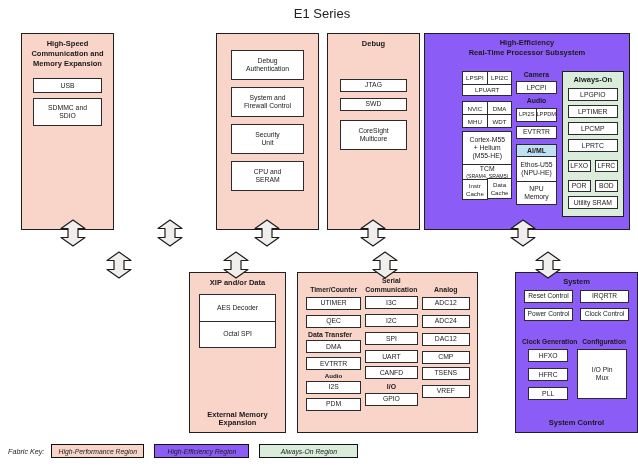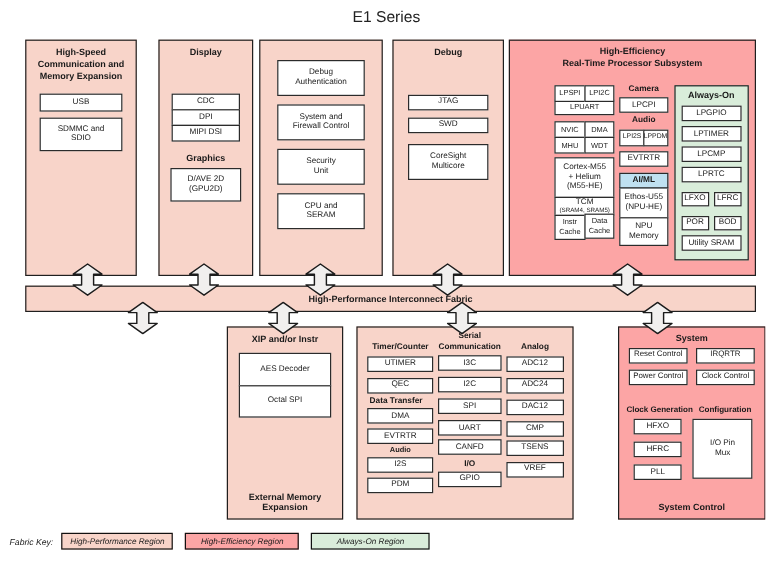--- a/index.html
+++ b/index.html
@@ -15,21 +15,21 @@
   }
   .page-title {
     position: absolute; top: 6px; left: 0; width: 644px;
     text-align: center; font-size: 13px; color: #222;
   }
   .box {
     position: absolute;
     border: 1.6px solid #1f1f1f;
   }
   .pink  { background: #f8d4c9; }
-  .blue  { background: #fca5a5; }
+  .blue  { background: #8b5cf6; }
   .green { background: #d9edda; }
   .btitle {
     font-weight: bold; font-size: 7.5px; line-height: 1.3;
     text-align: center;
   }
   .shead {
     font-weight: bold; font-size: 6.9px; line-height: 1.25;
     text-align: center; white-space: nowrap;
   }
   .ibox {
@@ -126,33 +126,20 @@
 
   <div class="box pink" id="box-hscme">
     <div class="btitle" style="margin:5px 7px 0;">High-Speed Communication and Memory Expansion</div>
     <div class="ibox" style="height:15px; margin:10px 11px 0;">USB</div>
     <div class="ibox" style="height:28px; margin:5px 11px 0;">
       <span class="ln">SDMMC and</span>
       <span class="ln">SDIO</span>
     </div>
   </div>
 
-  <div class="box pink" id="box-display">
-    <div class="btitle" style="margin-top:5px;">Display</div>
-    <div class="stack" style="margin:29px 10px 0;">
-      <div class="ibox" style="height:14px;">CDC</div>
-      <div class="ibox" style="height:14px;">DPI</div>
-      <div class="ibox" style="height:14px;">MIPI DSI</div>
-    </div>
-    <div class="btitle" style="margin-top:9px;">Graphics</div>
-    <div class="ibox" style="height:28px; margin:4px 9px 0;">
-      <span class="ln">D/AVE 2D</span>
-      <span class="ln">(GPU2D)</span>
-    </div>
-  </div>
 
   <div class="box pink" id="box-secure">
     <div class="ibox" style="height:30px; margin:16px 14px 0;">
       <span class="ln">Debug</span>
       <span class="ln">Authentication</span>
     </div>
     <div class="ibox" style="height:30px; margin:7px 14px 0;">
       <span class="ln">System and</span>
       <span class="ln">Firewall Control</span>
     </div>
@@ -255,25 +242,24 @@
         <div class="gpair" style="margin-top:4px;">
           <div class="ibox">POR</div>
           <div class="ibox">BOD</div>
         </div>
         <div class="ibox">Utility SRAM</div>
       </div>
 
     </div>
   </div>
 
-  <div class="fabric">High-Performance Interconnect Fabric</div>
 
 
   <div class="box pink" id="box-eme">
-    <div class="btitle" style="margin-top:5px;">XIP and/or Instr</div>
+    <div class="btitle" style="margin-top:5px;">XIP and/or Data</div>
     <div class="stack" style="margin:6px 9px 0;">
       <div class="ibox" style="height:28px;">AES Decoder</div>
       <div class="ibox" style="height:27px;">Octal SPI</div>
     </div>
     <div class="footer-label" style="padding:0 8px;">External Memory Expansion</div>
   </div>
 
   <div class="box pink" id="box-sp">
     <div class="sp-row">
 

